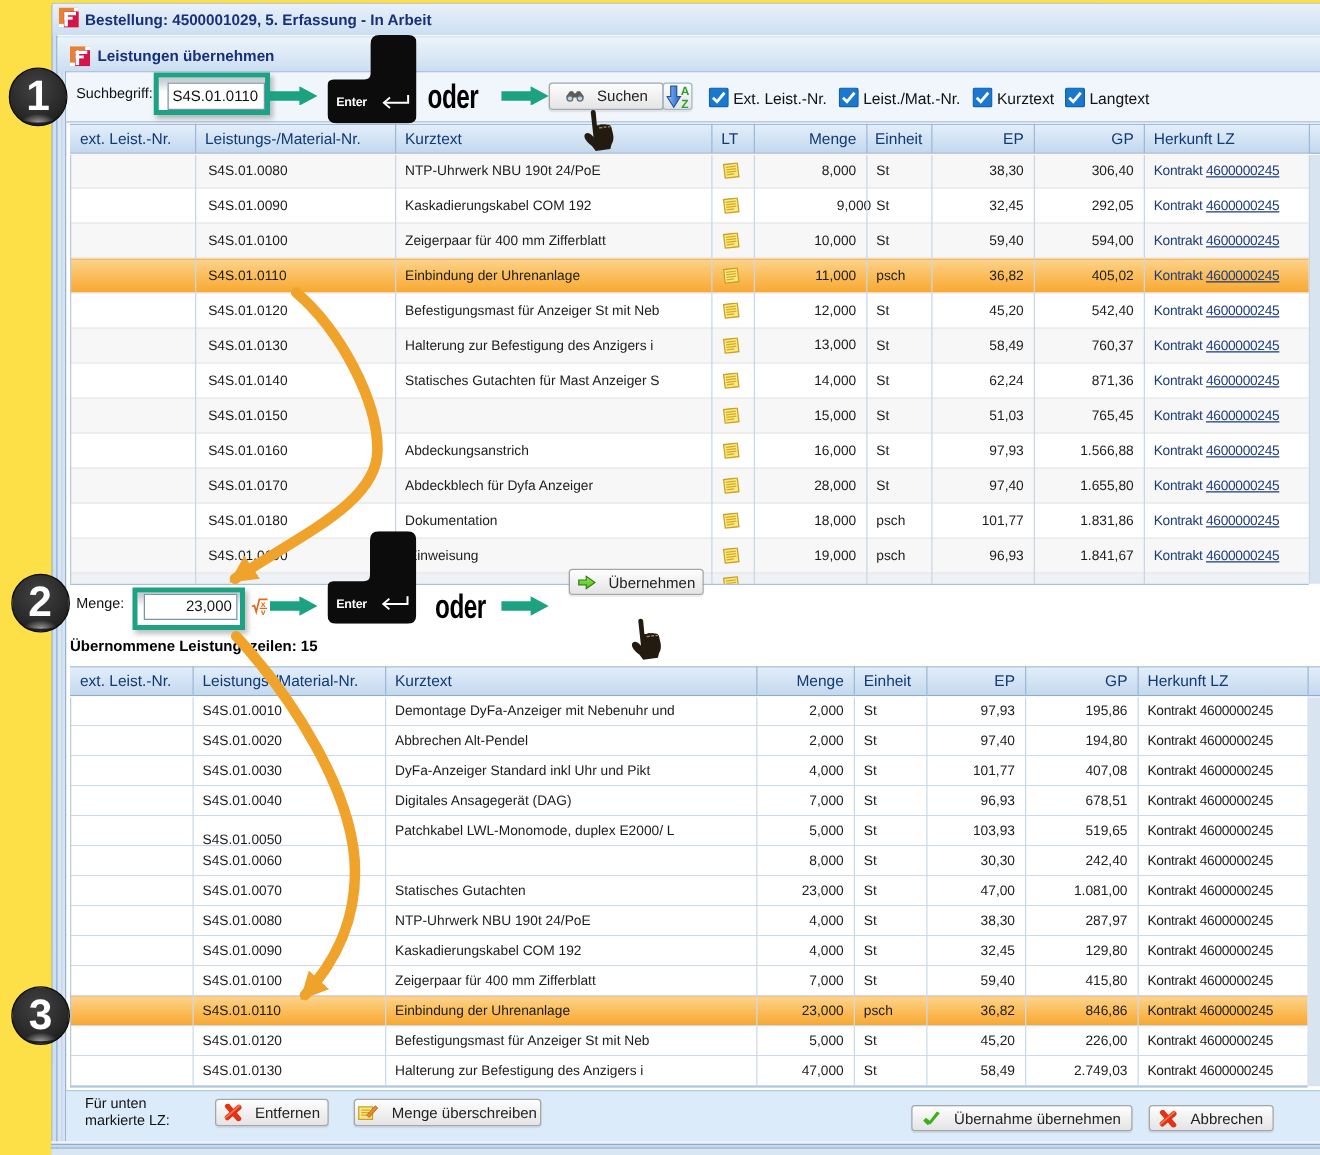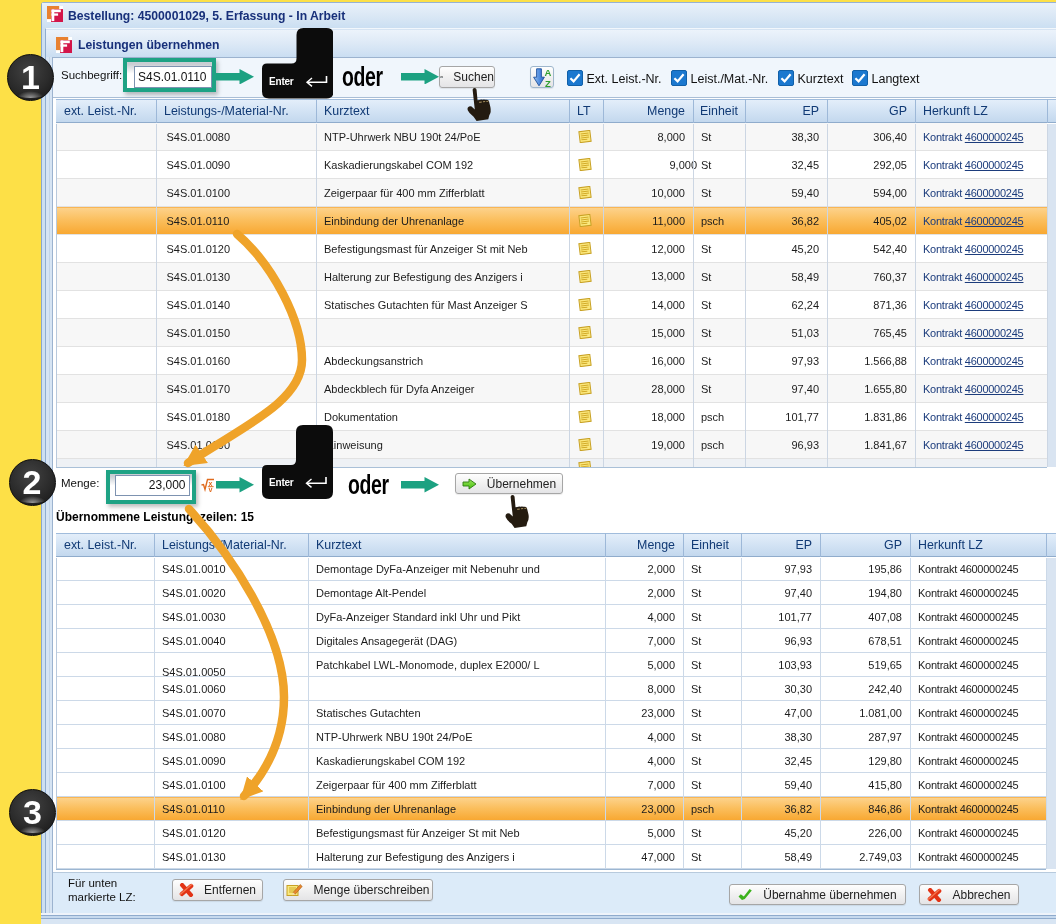--- a/index.html
+++ b/index.html
@@ -61,21 +61,21 @@
 <svg class="abs" style="left:778px;top:70px" width="16" height="16" viewBox="0 0 16 16">
 <rect x="0.5" y="0.5" width="15" height="15" rx="1.5" fill="#1b78cf" stroke="#1160a8"></rect>
 <path d="M3.4 8.2 L6.6 11.4 L12.6 4.2" stroke="#fff" stroke-width="2.2" fill="none"></path>
     </svg>
 <div class="abs cblab" style="left:797.5px;top:71px;width:55px">Kurztext</div>
 <svg class="abs" style="left:852px;top:70px" width="16" height="16" viewBox="0 0 16 16">
 <rect x="0.5" y="0.5" width="15" height="15" rx="1.5" fill="#1b78cf" stroke="#1160a8"></rect>
 <path d="M3.4 8.2 L6.6 11.4 L12.6 4.2" stroke="#fff" stroke-width="2.2" fill="none"></path>
     </svg>
 <div class="abs cblab" style="left:871.5px;top:71px;width:56px">Langtext</div>
-<div class="btn" style="left:439px;top:66px;width:56px;height:22px">
+<div class="btn" style="left:439px;top:66px;width:92px;height:22px">
       <svg width="16" height="10" viewBox="0 0 16 10">
 <path d="M1 5 L4 1 H6.5 L7.2 2.5 H8.8 L9.5 1 H12 L15 5 L14.5 8 H10 L9.3 6 H6.7 L6 8 H1.5 Z" fill="#5a5a58"></path>
 <ellipse cx="4" cy="6.8" rx="2.7" ry="2.6" fill="#6a6a68"></ellipse>
 <ellipse cx="12" cy="6.8" rx="2.7" ry="2.6" fill="#6a6a68"></ellipse>
 <ellipse cx="4" cy="6.8" rx="1.7" ry="1.6" fill="#b8d8ee"></ellipse>
 <ellipse cx="12" cy="6.8" rx="1.7" ry="1.6" fill="#b8d8ee"></ellipse>
 </svg>
       <span>Suchen</span>
     </div>
 <div class="btn" style="left:530px;top:66px;width:24px;height:22px;border-color:#9eb6cc">
@@ -354,21 +354,21 @@
 <text x="7" y="61.0" font-size="10" font-weight="bold" fill="#fff" font-family="Liberation Sans" letter-spacing="-0.2">Enter</text>
 <g stroke="#fff" stroke-width="1.6" fill="none">
 <path d="M 64 52.0 V 58.2 H 45"></path>
 <path d="M 49.5 54.0 L 44.5 58.2 L 49.5 62.4" stroke-width="1.4"></path>
 </g>
     </svg>
 <div class="oder" style="left:348px;top:470px">oder</div>
 <svg class="abs" style="left:401px;top:477px" width="38" height="15.5" viewBox="0 0 38 15.5">
 <path d="M0 4 H23.5 V0 L38 7.75 L23.5 15.5 V11.5 H0 Z" fill="#1ca181"></path>
     </svg>
-<div class="btn" style="left:455px;top:473px;width:108px;height:21px">
+<div class="btn" style="left:455px;top:455px;width:108px;height:21px">
       <svg width="15" height="12" viewBox="0 0 15 12">
 <defs>
           <linearGradient id="ga" x1="0" y1="0" x2="0" y2="1">
             <stop offset="0" stop-color="#9be25e"></stop>
             <stop offset="1" stop-color="#47c20e"></stop>
           </linearGradient>
         </defs>
 <path d="M1 4 H7 V1 L14 6 L7 11 V8 H1 Z" fill="url(#ga)" stroke="#2d7a12" stroke-width="0.9"></path>
       </svg>
       <span>Übernehmen</span>
@@ -394,21 +394,21 @@
 <div class="abs" style="left:56px;top:556.5px;width:990px;height:24px;background:#fff;border-bottom:1px solid #ccd9e8"></div>
 <div class="rcell" style="left:162px;top:556.5px;line-height:24px">S4S.01.0010</div>
 <div class="rcell" style="left:316px;top:556.5px;line-height:24px">Demontage DyFa-Anzeiger mit Nebenuhr und</div>
 <div class="rcell r" style="left:575px;top:556.5px;width:100px;line-height:24px">2,000</div>
 <div class="rcell" style="left:691px;top:556.5px;line-height:24px">St</div>
 <div class="rcell r" style="left:712px;top:556.5px;width:100px;line-height:24px">97,93</div>
 <div class="rcell r" style="left:802px;top:556.5px;width:100px;line-height:24px">195,86</div>
 <div class="rcell" style="left:918px;top:556.5px;line-height:24px;letter-spacing:-0.25px">Kontrakt 4600000245</div>
 <div class="abs" style="left:56px;top:580.5px;width:990px;height:24px;background:#fff;border-bottom:1px solid #ccd9e8"></div>
 <div class="rcell" style="left:162px;top:580.5px;line-height:24px">S4S.01.0020</div>
-<div class="rcell" style="left:316px;top:580.5px;line-height:24px">Demontage Alt-Pendel</div>
+<div class="rcell" style="left:316px;top:580.5px;line-height:24px">Abbrechen Alt-Pendel</div>
 <div class="rcell r" style="left:575px;top:580.5px;width:100px;line-height:24px">2,000</div>
 <div class="rcell" style="left:691px;top:580.5px;line-height:24px">St</div>
 <div class="rcell r" style="left:712px;top:580.5px;width:100px;line-height:24px">97,40</div>
 <div class="rcell r" style="left:802px;top:580.5px;width:100px;line-height:24px">194,80</div>
 <div class="rcell" style="left:918px;top:580.5px;line-height:24px;letter-spacing:-0.25px">Kontrakt 4600000245</div>
 <div class="abs" style="left:56px;top:604.5px;width:990px;height:24px;background:#fff;border-bottom:1px solid #ccd9e8"></div>
 <div class="rcell" style="left:162px;top:604.5px;line-height:24px">S4S.01.0030</div>
 <div class="rcell" style="left:316px;top:604.5px;line-height:24px">DyFa-Anzeiger Standard inkl Uhr und Pikt</div>
 <div class="rcell r" style="left:575px;top:604.5px;width:100px;line-height:24px">4,000</div>
 <div class="rcell" style="left:691px;top:604.5px;line-height:24px">St</div>

